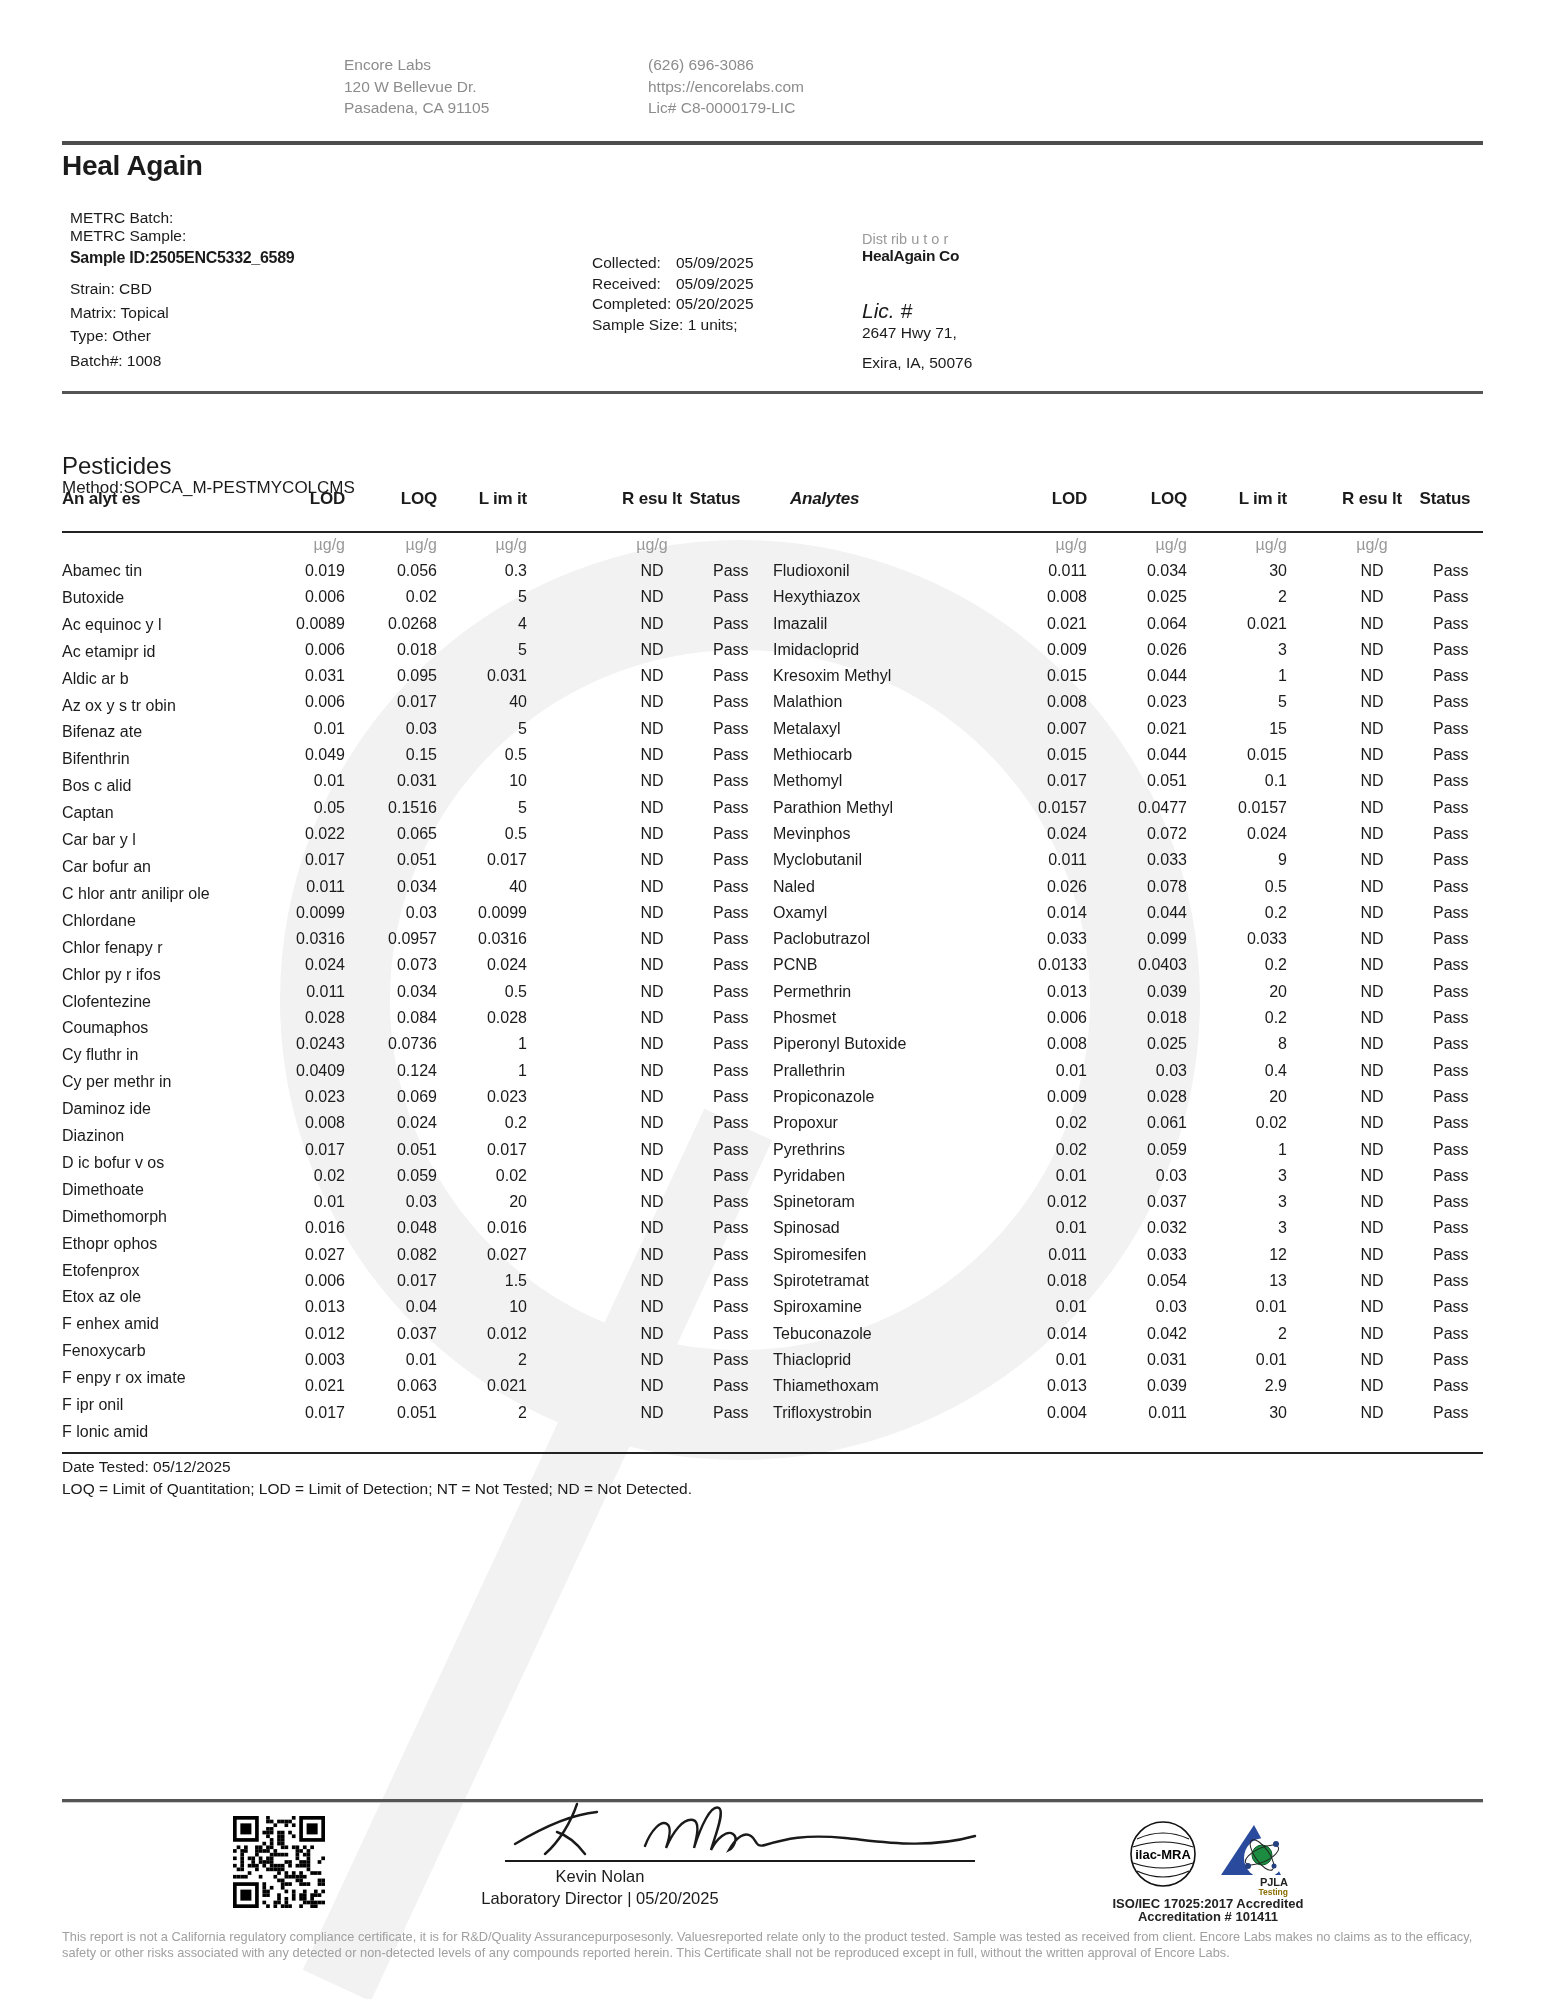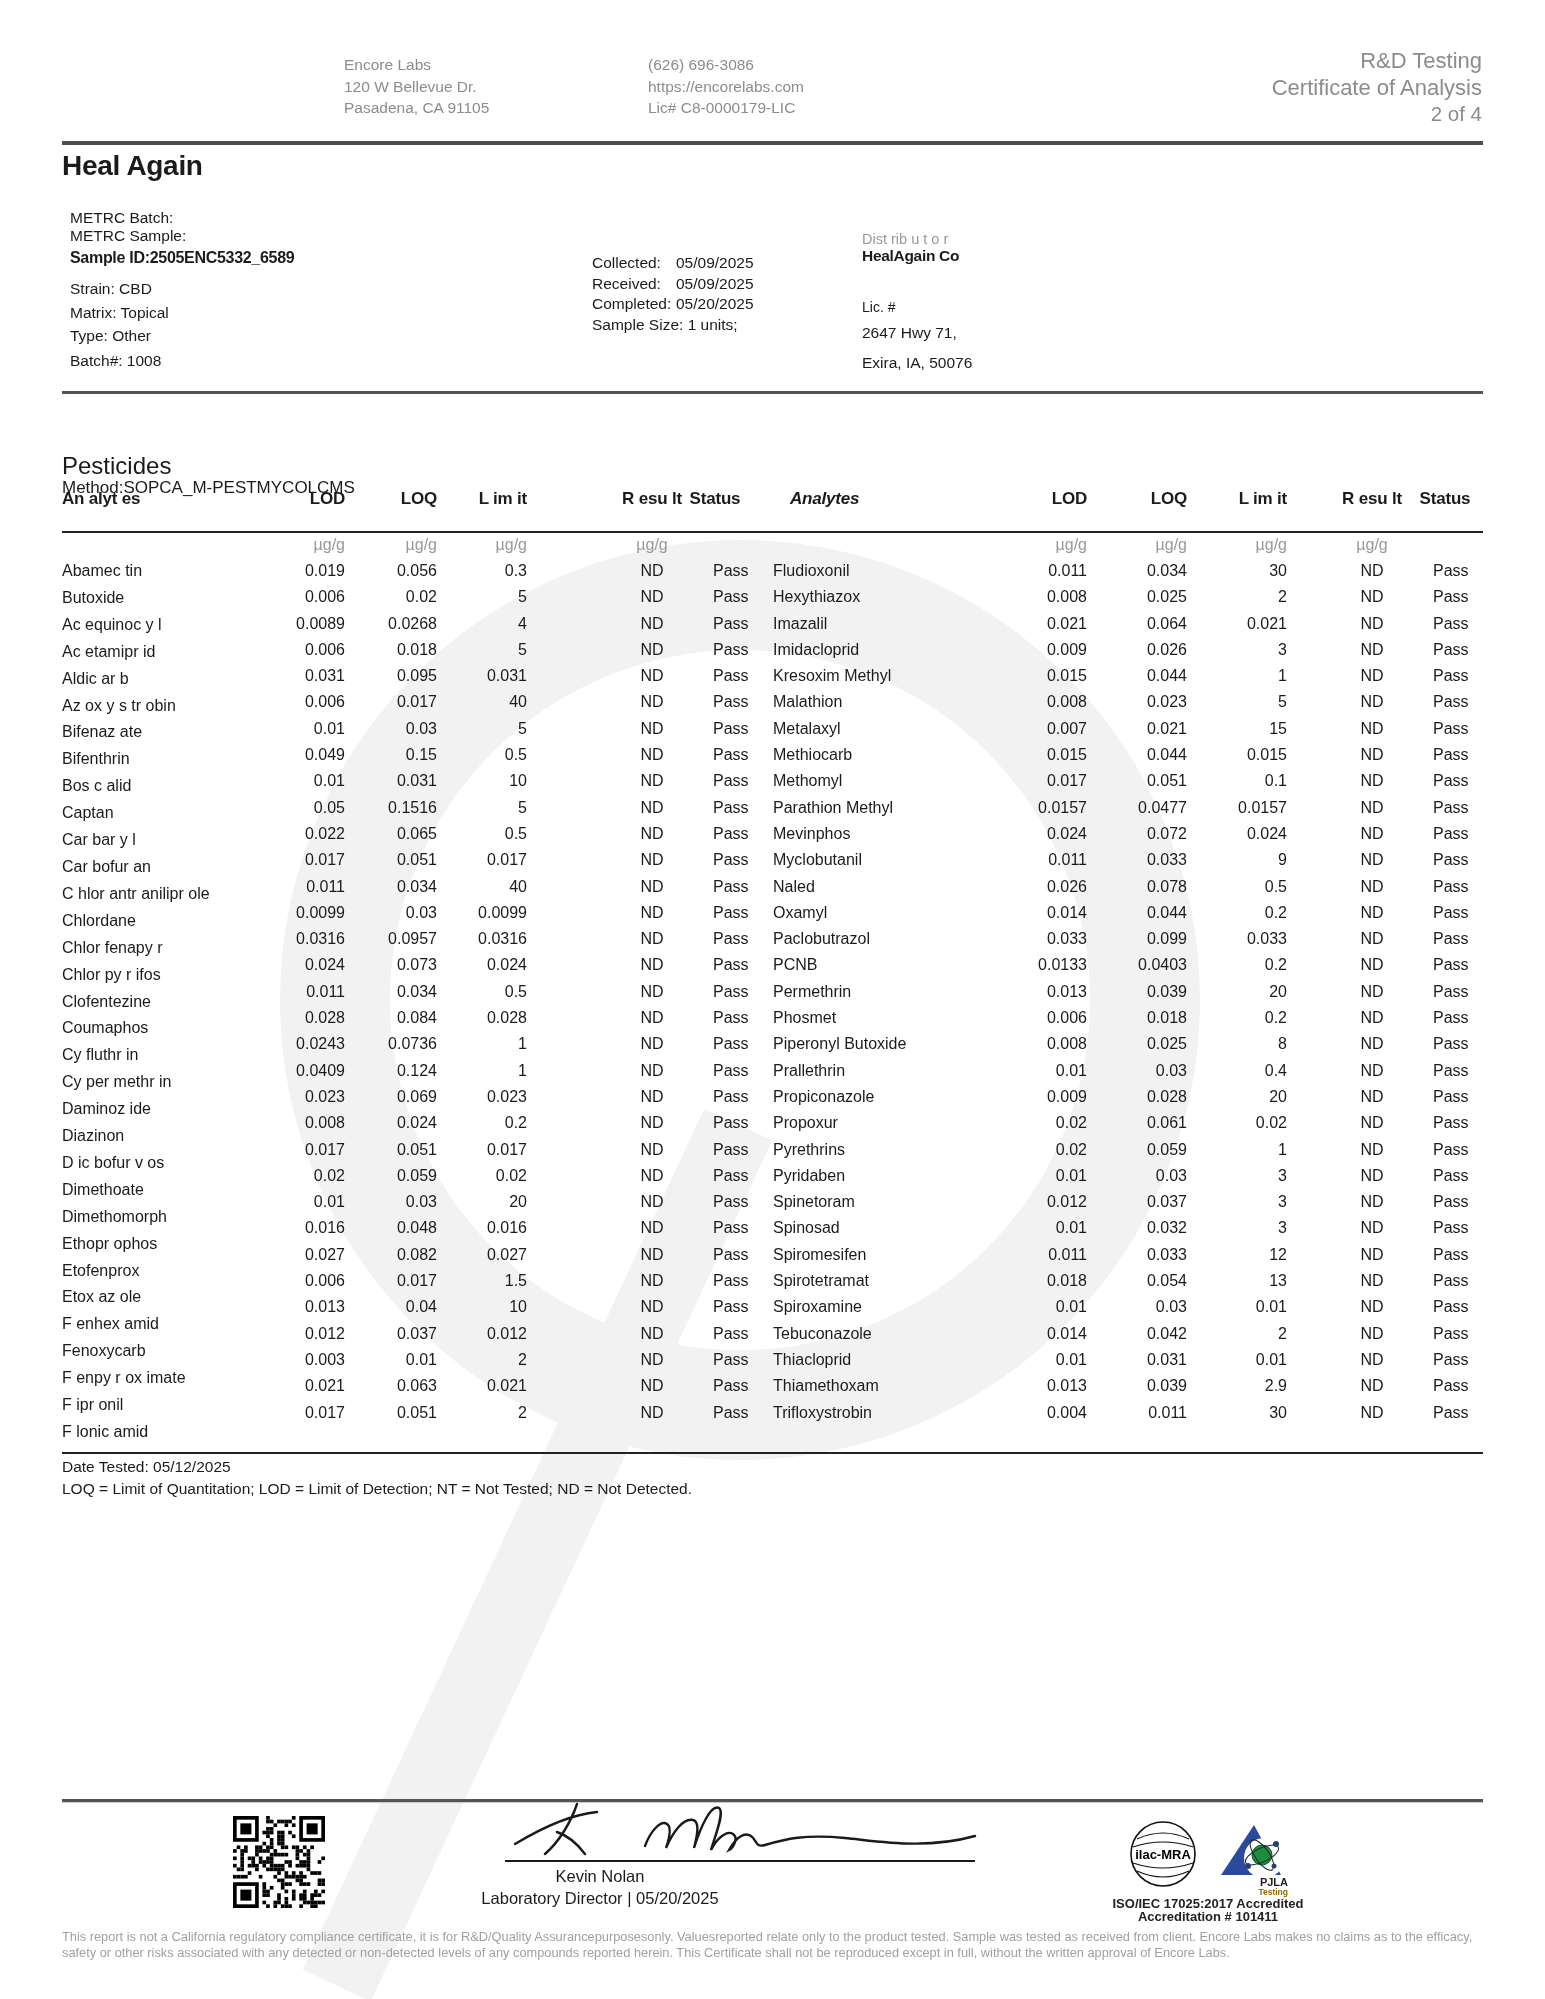--- a/index.html
+++ b/index.html
@@ -60,25 +60,20 @@
     <div>120 W Bellevue Dr.</div>
     <div>Pasadena, CA 91105</div>
   </div>
 
   <div class="abs gray" style="left:648px;top:54px;font-size:15.5px;line-height:21.5px;">
     <div>(626) 696-3086</div>
     <div>https://encorelabs.com</div>
     <div>Lic# C8-0000179-LIC</div>
   </div>
 
-  <div class="abs gray" style="right:63px;top:48px;font-size:22px;line-height:26.5px;text-align:right;">
-    <div>R&amp;D Testing</div>
-    <div>Certificate of Analysis</div>
-    <div style="font-size:20.5px;">2 of 4</div>
-  </div>
 
   <div class="hrule" style="left:62px;top:141px;width:1421px;height:3.5px;"></div>
 
   <div class="abs cond" style="left:62px;top:150px;font-size:28px;">Heal Again</div>
 
   <div class="abs" style="left:70px;top:209px;font-size:15.5px;">METRC Batch:</div>
   <div class="abs" style="left:70px;top:227px;font-size:15.5px;">METRC Sample:</div>
   <div class="abs cond" style="left:70px;top:249px;font-size:16px;">Sample ID:2505ENC5332_6589</div>
   <div class="abs" style="left:70px;top:280px;font-size:15.5px;">Strain: CBD</div>
   <div class="abs" style="left:70px;top:304px;font-size:15.5px;">Matrix: Topical</div>
@@ -88,21 +83,21 @@
   <div class="abs" style="left:592px;top:254px;font-size:15.5px;">Collected:</div>
   <div class="abs" style="left:676px;top:254px;font-size:15.5px;">05/09/2025</div>
   <div class="abs" style="left:592px;top:275px;font-size:15.5px;">Received:</div>
   <div class="abs" style="left:676px;top:275px;font-size:15.5px;">05/09/2025</div>
   <div class="abs" style="left:592px;top:295px;font-size:15.5px;">Completed:</div>
   <div class="abs" style="left:676px;top:295px;font-size:15.5px;">05/20/2025</div>
   <div class="abs" style="left:592px;top:316px;font-size:15.5px;">Sample Size: 1 units;</div>
 
   <div class="abs" style="left:862px;top:231px;font-size:14.5px;color:#999;">Dist rib u t o r</div>
   <div class="abs cond" style="left:862px;top:247px;font-size:15.5px;">HealAgain Co</div>
-  <div class="abs" style="left:862px;top:299px;font-size:14px;">Lic. #</div>
+  <div class="abs" style="left:862px;top:299px;font-size:21px;font-style:italic;">Lic. #</div>
   <div class="abs" style="left:862px;top:324px;font-size:15.5px;">2647 Hwy 71,</div>
   <div class="abs" style="left:862px;top:354px;font-size:15.5px;">Exira, IA, 50076</div>
 
   <div class="hrule" style="left:62px;top:391px;width:1421px;height:2.5px;background:#555;"></div>
 
   <div class="abs" style="left:62px;top:452px;font-size:24px;">Pesticides</div>
   <div class="abs" style="left:62px;top:478px;font-size:17px;">Method:SOPCA_M-PESTMYCOLCMS</div>
 
   <div class="abs phead" style="left:62px;top:489px;">An alyt es</div>
   <div class="abs phead" style="right:1200px;top:489px;">LOD</div>

